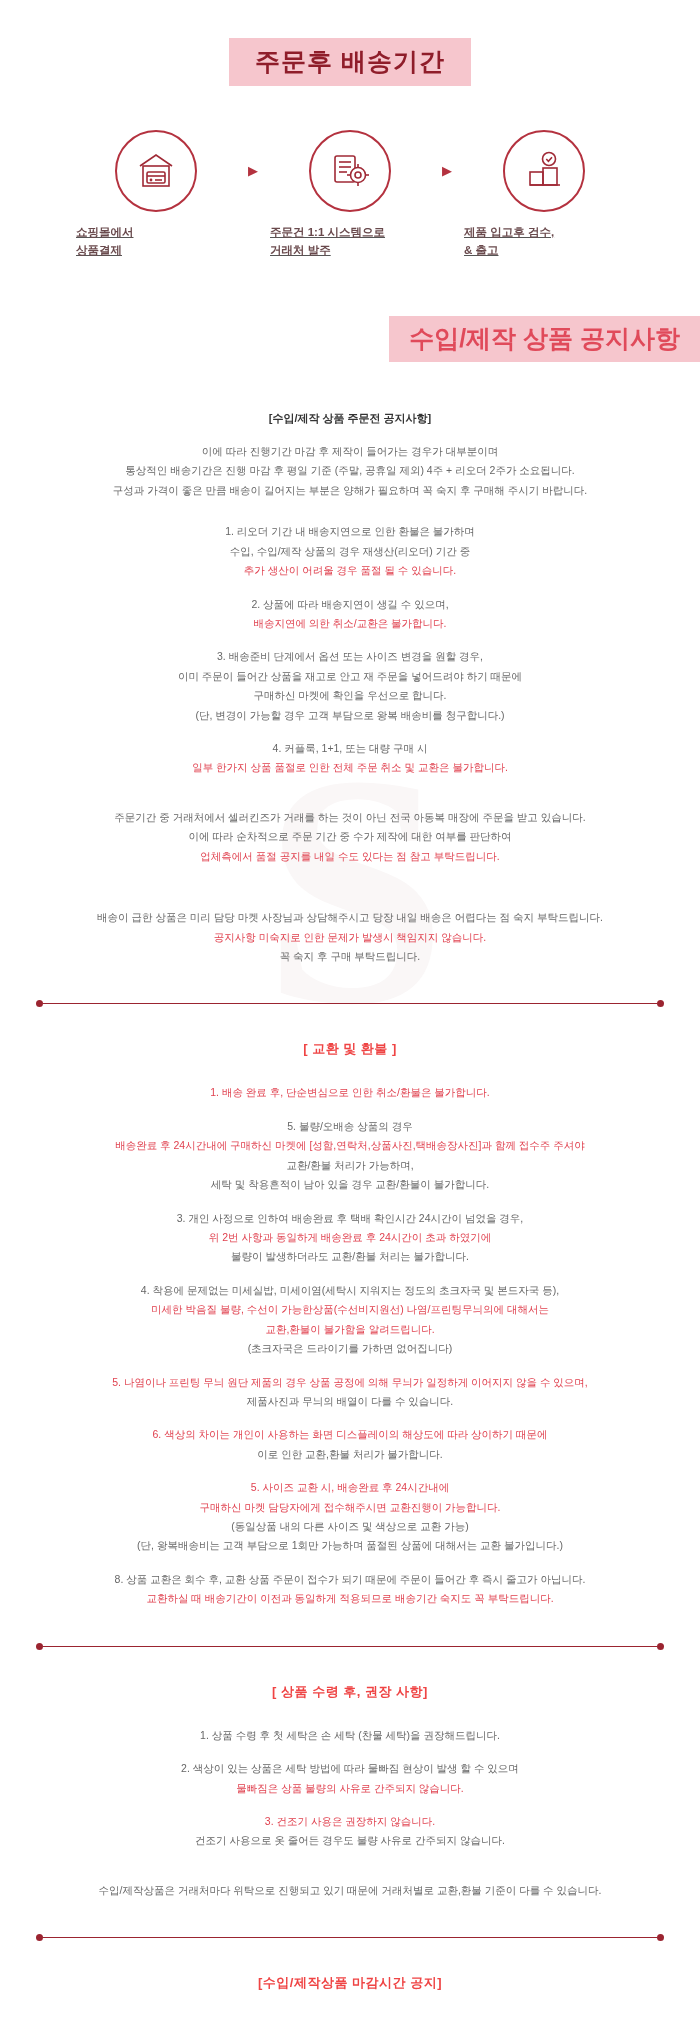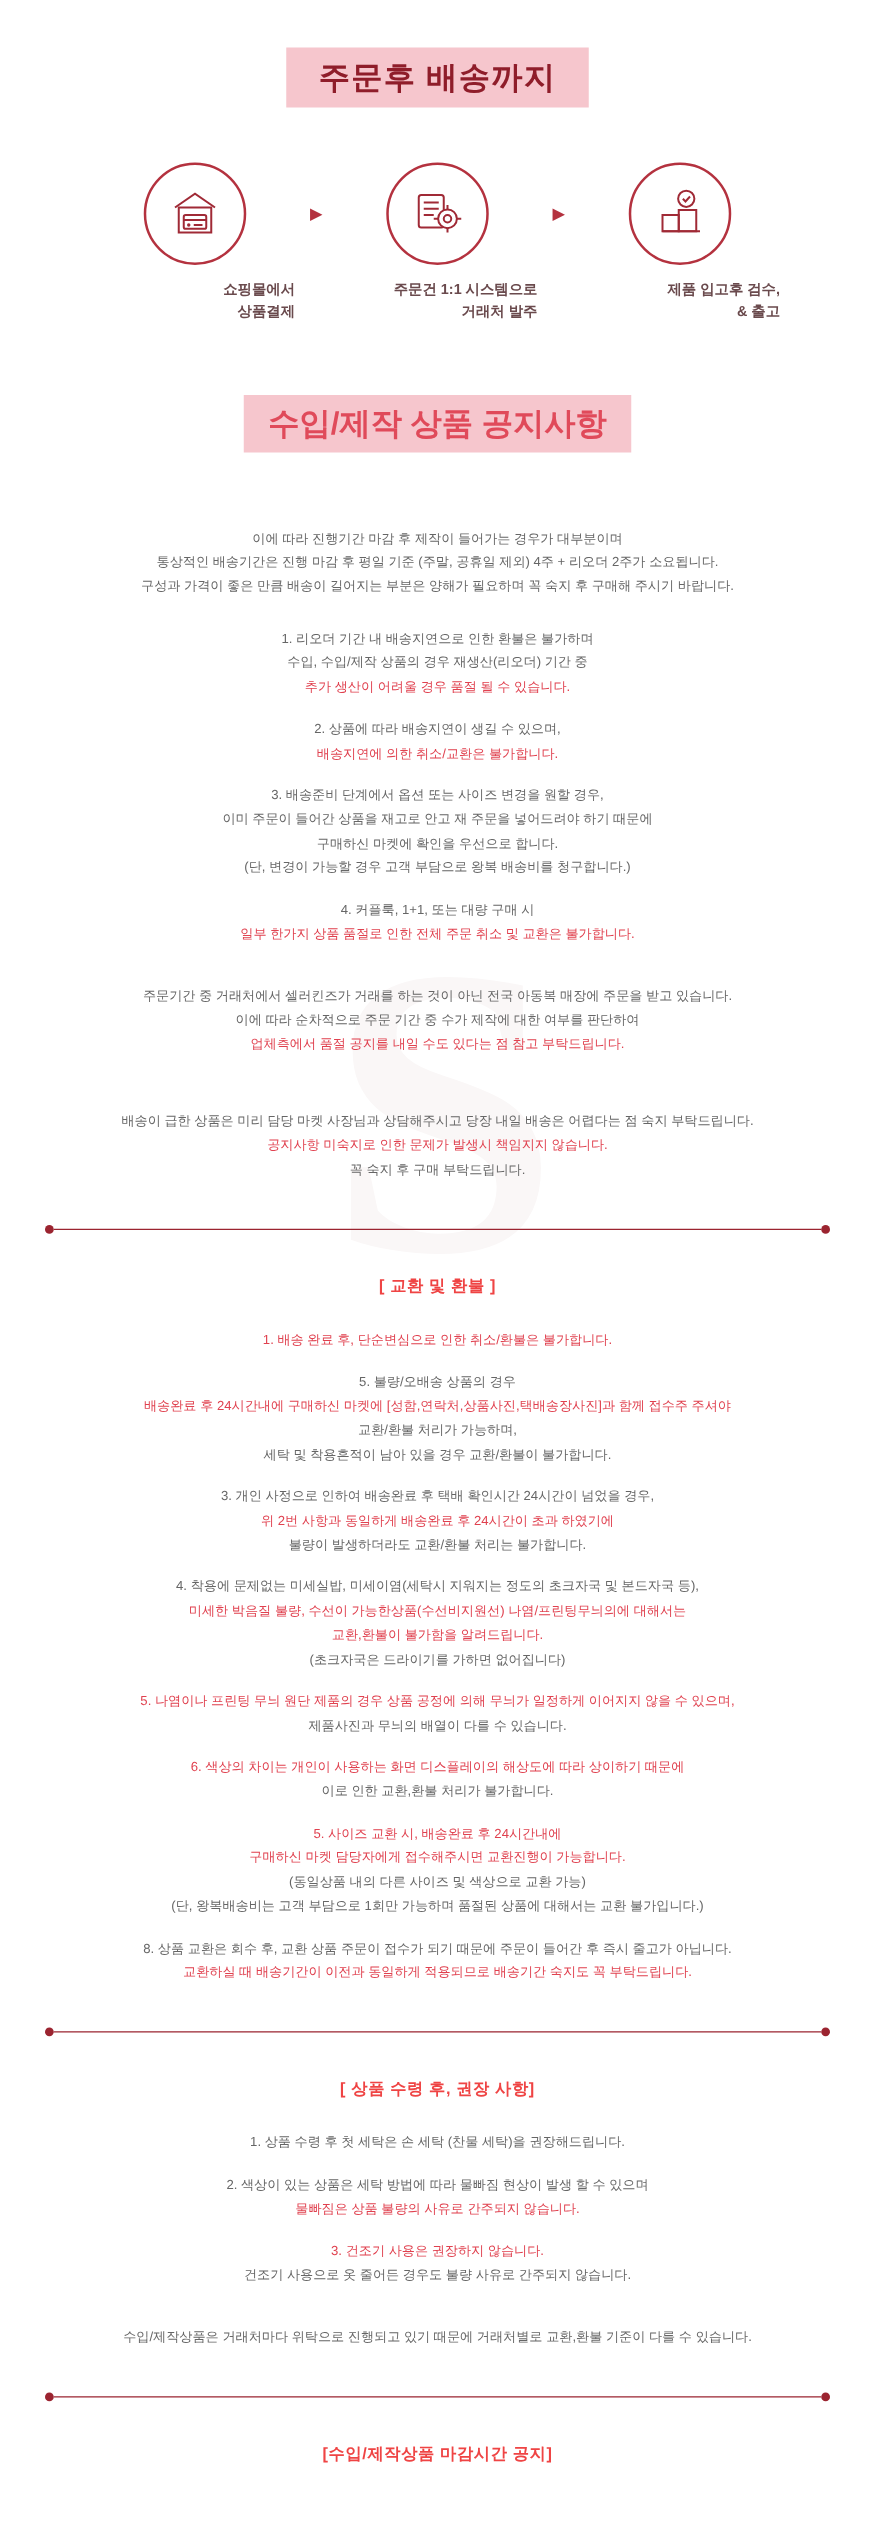--- a/index.html
+++ b/index.html
@@ -56,21 +56,22 @@
   
   .steps {
     margin-top:44px;
     display:flex;
     justify-content:center;
     align-items:flex-start;
     gap:6px;
   }
   .step {
     width:160px;
-    text-align:right;
+    text-align:left;
+    text-decoration:underline;
   }
   .circle {
     width:78px;
     height:78px;
     border:2px solid #b4323f;
     border-radius:50%;
     margin:0 auto;
     display:flex;
     align-items:center;
     justify-content:center;
@@ -87,21 +88,21 @@
   .arrow {
     width:22px;
     margin-top:33px;
     text-align:center;
     color:#b4323f;
     font-size:13px;
   }
 
   
   .section-title-wrap {
-    text-align:center;
+    text-align:right;
     margin-top:56px;
   }
   .section-title {
     display:inline-block;
     background:#f6c6cd;
     padding:6px 20px 7px 20px;
   }
   .section-title span {
     font-size:25px;
     font-weight:bold;
@@ -164,21 +165,21 @@
 </head>
 <body>
 
 <div class="page">
   <div class="watermark">S</div>
 
   <div class="content">
 
     <div class="banner-wrap">
       <div class="banner">
-        <h1>주문후 배송까지</h1>
+        <h1>주문후 배송기간</h1>
       </div>
     </div>
 
     <div class="steps">
 
       <div class="step">
         <div class="circle">
           <span>
             <svg class="svg-icon" width="44" height="42" viewBox="0 0 44 42" fill="none" stroke="#a02a36" stroke-width="1.6">
               <path d="M6 16 L22 5 L38 16"></path>
@@ -236,20 +237,21 @@
       </div>
     </div>
 
     <div class="section-title-wrap">
       <div class="section-title">
         <span>수입/제작 상품 공지사항</span>
       </div>
     </div>
 
     <div class="block first">
+      <div class="bold-head">[수입/제작 상품 주문전 공지사항]</div>
       <div class="gap-s"></div>
       <div>
         <div>이에 따라 진행기간 마감 후 제작이 들어가는 경우가 대부분이며</div>
         <div>통상적인 배송기간은 진행 마감 후 평일 기준 (주말, 공휴일 제외) 4주 + 리오더 2주가 소요됩니다.</div>
         <div>구성과 가격이 좋은 만큼 배송이 길어지는 부분은 양해가 필요하며 꼭 숙지 후 구매해 주시기 바랍니다.</div>
       </div>
 
       <div class="gap-m"></div>
 
       <div>

